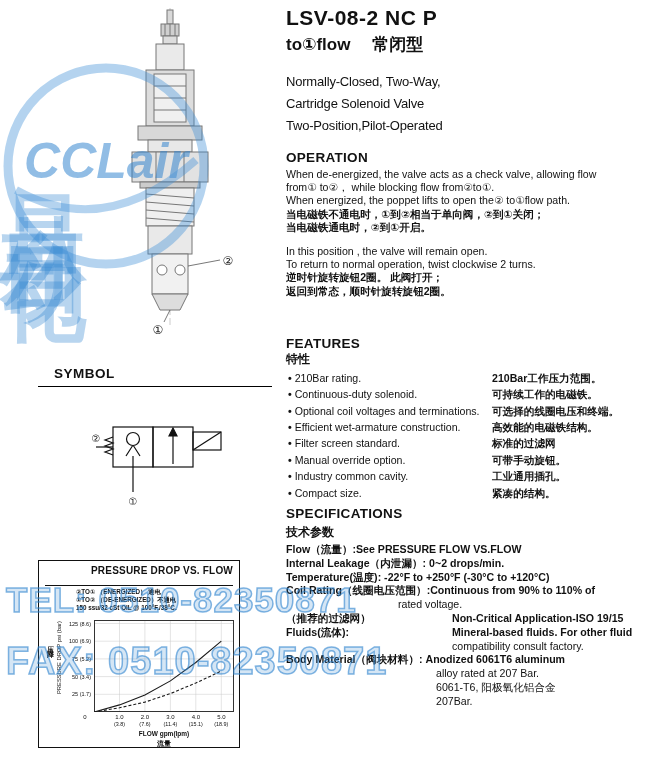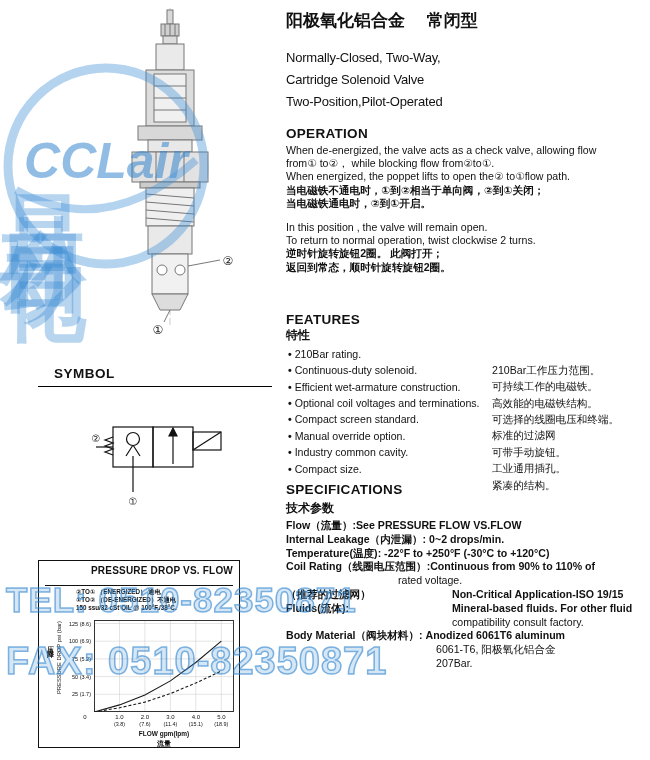--- a/index.html
+++ b/index.html
@@ -14,21 +14,21 @@
   .subtitle { margin-top:15px; font-size:13px; line-height:22px; font-weight:400; letter-spacing:-0.2px; }
   .sec-head { font-size:13.5px; font-weight:bold; margin-top:13px; margin-bottom:3px; letter-spacing:0.3px; }
   .op-text { font-size:10.6px; line-height:13.2px; }
   .op-text .zh { font-weight:bold; }
   .p2 { margin-top:11px; }
   .feat-head { margin-top:38px; margin-bottom:0; }
   .feat-zh-head { font-size:12px; font-weight:bold; margin-bottom:2px; }
   .feat-row { position:relative; font-size:10.6px; line-height:16.4px; }
   .feat-en { padding-left:2px; }
   .feat-en::before { content:"•  "; font-weight:bold; }
-  .feat-zh { position:absolute; left:206px; top:16px; font-weight:normal; }
+  .feat-zh { position:absolute; left:206px; top:0; font-weight:bold; }
   .spec-head { margin-top:5px; }
   .spec-zh-head { font-size:12px; font-weight:bold; margin-bottom:2px; }
   .specs { font-size:10.6px; line-height:13.8px; }
   .sb { font-weight:bold; }
   .sv { font-weight:bold; }
   .w166 { display:inline-block; width:166px; }
   .cont { margin-left:112px; }
   .ind2 { margin-left:166px; }
   .ind3 { margin-left:150px; }
 
@@ -173,21 +173,22 @@
       <span class="xtick2" style="left:118.4px">(11.4)</span>
       <span class="xtick2" style="left:143.8px">(15.1)</span>
       <span class="xtick2" style="left:169.3px">(18.9)</span>
 
       <div class="xlab">FLOW gpm(lpm)</div>
       <div class="xlab-zh">流量</div>
     </div>
   </div>
 
   <div class="right-col">
-    <div class="title-zh">阳极氧化铝合金　 常闭型</div>
+    <div class="model-title">LSV-08-2 NC P</div>
+    <div class="title-zh">to①flow　 常闭型</div>
 
     <div class="subtitle">
       <div>Normally-Closed, Two-Way,</div>
       <div>Cartridge Solenoid Valve</div>
       <div>Two-Position,Pilot-Operated</div>
     </div>
 
     <div class="sec-head">OPERATION</div>
     <div class="op-text">
       <div class="en">When de-energized, the valve acts as a check valve, allowing flow</div>
@@ -209,29 +210,29 @@
     <div>
       <div class="feat-row">
         <span class="feat-en">210Bar rating.</span>
         <span class="feat-zh">210Bar工作压力范围。</span>
       </div>
       <div class="feat-row">
         <span class="feat-en">Continuous-duty solenoid.</span>
         <span class="feat-zh">可持续工作的电磁铁。</span>
       </div>
       <div class="feat-row">
+        <span class="feat-en">Optional coil voltages and terminations.</span>
+        <span class="feat-zh">可选择的线圈电压和终端。</span>
+      </div>
+      <div class="feat-row">
         <span class="feat-en">Efficient wet-armature construction.</span>
         <span class="feat-zh">高效能的电磁铁结构。</span>
       </div>
       <div class="feat-row">
-        <span class="feat-en">Optional coil voltages and terminations.</span>
-        <span class="feat-zh">可选择的线圈电压和终端。</span>
-      </div>
-      <div class="feat-row">
-        <span class="feat-en">Compact screen standard.</span>
+        <span class="feat-en">Filter screen standard.</span>
         <span class="feat-zh">标准的过滤网</span>
       </div>
       <div class="feat-row">
         <span class="feat-en">Manual override option.</span>
         <span class="feat-zh">可带手动旋钮。</span>
       </div>
       <div class="feat-row">
         <span class="feat-en">Industry common cavity.</span>
         <span class="feat-zh">工业通用插孔。</span>
       </div>
@@ -260,20 +261,21 @@
       </div>
       <div class="spec-row">
         <div><span class="sb w166">（推荐的过滤网）</span><span class="sv">Non-Critical Application-ISO 19/15</span></div>
       </div>
       <div class="spec-row">
         <div><span class="sb w166">Fluids(流体):</span><span class="sv">Mineral-based fluids. For other fluid</span></div>
         <div class="cont ind2">compatibility consult factory.</div>
       </div>
       <div class="spec-row">
         <span class="sb">Body Material（阀块材料）</span><span class="sv">: Anodized 6061T6 aluminum</span>
+        <div class="cont ind3">alloy rated at 207 Bar.</div>
         <div class="cont ind3">6061-T6, 阳极氧化铝合金</div>
         <div class="cont ind3">207Bar.</div>
       </div>
     </div>
   </div>
 
   <svg class="wm wm-logo" width="236" height="236" viewBox="0 0 236 236">
     <circle cx="118" cy="118" r="98" stroke="#3b8fd8" stroke-width="9" fill="none" opacity="0.45"></circle>
     <path d="M28,142 Q118,192 208,112" stroke="#3b8fd8" stroke-width="8" fill="none" opacity="0.45"></path>
     <text x="118" y="130" font-size="50" font-style="italic" font-weight="bold" fill="#2f83cf" opacity="0.62" text-anchor="middle">CCLair</text>

